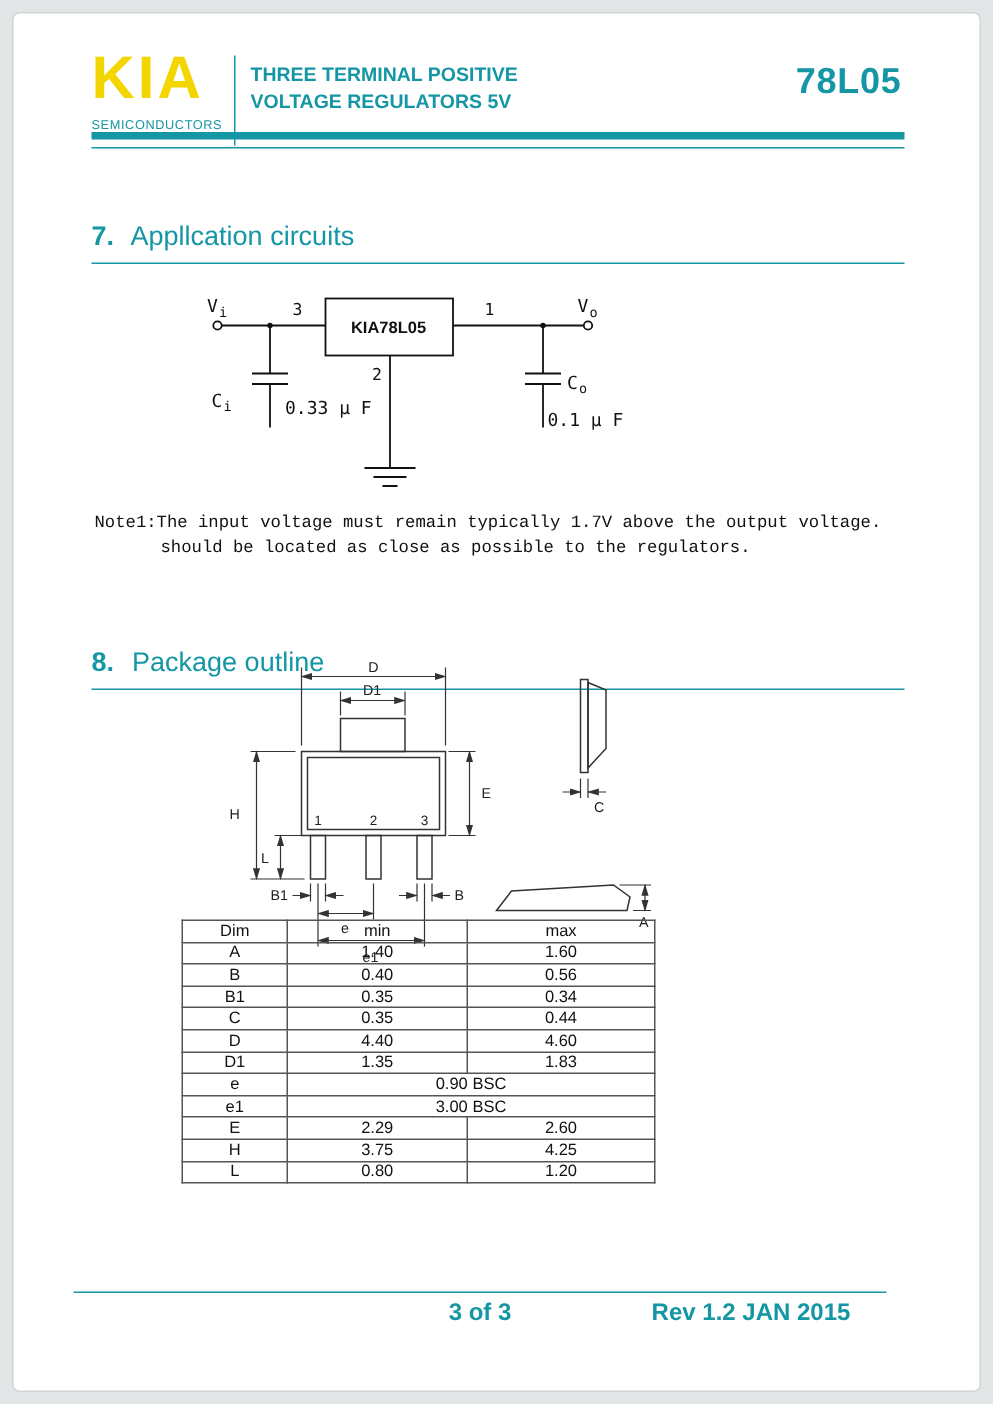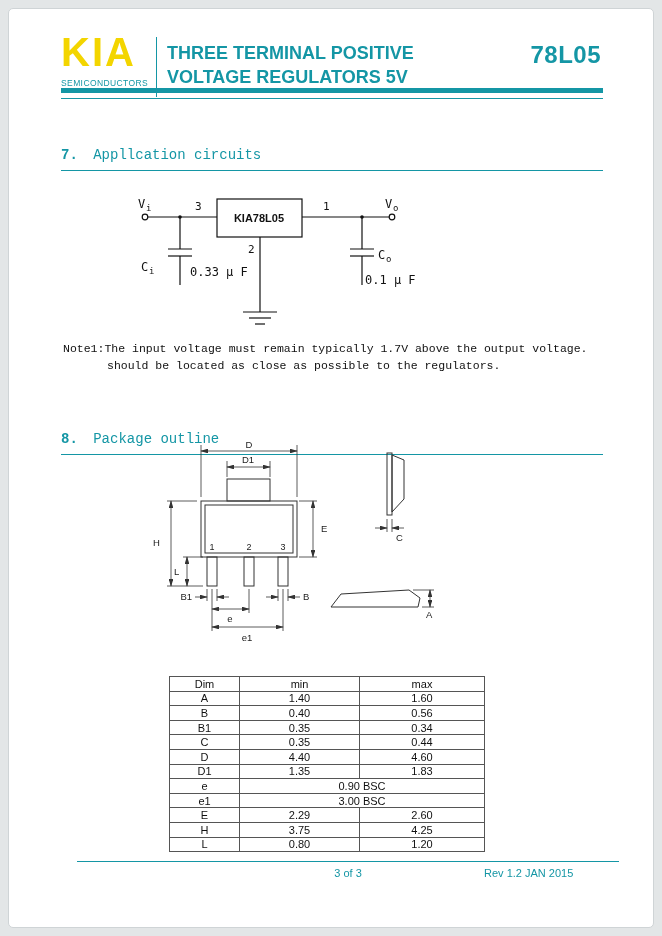--- a/index.html
+++ b/index.html
@@ -21,66 +21,65 @@
   
   .hdr{position:absolute;left:52px;top:24px;width:542px;height:66px;}
   .logo-text{
     color:#f3d500;font-size:40px;font-weight:bold;letter-spacing:2px;
     line-height:0.95;font-family:Liberation Sans, sans-serif;
   }
   .logo-sub{color:#1496a5;font-size:8.5px;letter-spacing:0.4px;margin-top:7px;}
   .hdr-divider{position:absolute;left:95px;top:4px;width:1px;height:60px;background:#1496a5;}
   .hdr-title{
     position:absolute;left:106px;top:8px;
-    color:#1496a5;font-weight:bold;font-size:18px;line-height:1.35;
+    color:#1496a5;font-weight:bold;font-size:13px;line-height:1.35;
   }
   .hdr-part{
     position:absolute;right:2px;top:8px;
     color:#1496a5;font-size:24px;font-weight:bold;letter-spacing:0.5px;
   }
   .rule-thick{position:absolute;left:52px;top:79px;width:542px;height:5px;background:#1496a5;}
   .rule-thin{position:absolute;left:52px;top:89px;width:542px;height:1px;background:#1496a5;}
   
   .sec{
     position:absolute;left:52px;width:542px;
-    color:#1496a5;font-size:14px;font-weight:normal;margin:0;
-    border-bottom:1px solid #1496a5;padding-bottom:7px;font-family:Liberation Mono, monospace;
+    color:#1496a5;font-size:18px;font-weight:normal;margin:0;
+    border-bottom:1px solid #1496a5;padding-bottom:7px;
   }
   .sec-7{top:138px;}
   .sec-8{top:398px;margin-top:24px;}
   .sec-num{font-weight:bold;margin-right:7px;}
   
   .circuit-wrap{position:absolute;left:88px;top:178px;}
   .ct{font-family:"DejaVu Sans Mono",monospace;font-size:12px;fill:#111;}
   .cts{font-family:"DejaVu Sans Mono",monospace;font-size:9px;fill:#111;}
   .chip-label{font-family:"Liberation Sans",sans-serif;font-size:11px;font-weight:bold;fill:#111;}
   .pin-num{font-family:"DejaVu Sans Mono",monospace;font-size:11px;fill:#111;}
   
   .notes{position:absolute;left:54px;top:331px;font-size:11.5px;color:#111;line-height:1.5;font-family:Liberation Mono, monospace;}
   .note-indent{padding-left:44px;}
   
   .pkg-wrap{position:absolute;left:132px;top:430px;}
   .dim-label{font-family:"Liberation Sans",sans-serif;font-size:9.5px;fill:#222;}
   .pkg-pin{font-family:"Liberation Sans",sans-serif;font-size:9px;fill:#222;}
   
   .dims{
-    position:absolute;left:112px;top:667px;width:315px;
+    position:absolute;left:112px;top:604px;width:315px;
     border-collapse:collapse;font-size:11px;color:#111;
     table-layout:fixed;
-    margin-left:48px;
   }
   .dims th,.dims td{
     border:1px solid #555;text-align:center;
     height:13.6px;padding:0 4px;font-weight:normal;line-height:1.1;
   }
   
   .footer{
-    position:absolute;left:68px;top:852px;width:542px;
+    position:absolute;left:40px;top:852px;width:542px;
     border-top:1px solid #1496a5;padding-top:5px;
-    display:flex;color:#1496a5;font-weight:normal;font-size:11px;
+    display:flex;color:#1496a5;font-weight:bold;font-size:16px;
   }
   .footer>div{flex:1;}
   .f-center{text-align:center;}
   .f-right{text-align:center;}
 </style>
 </head>
 <body>
 
 <div class="page">
 

